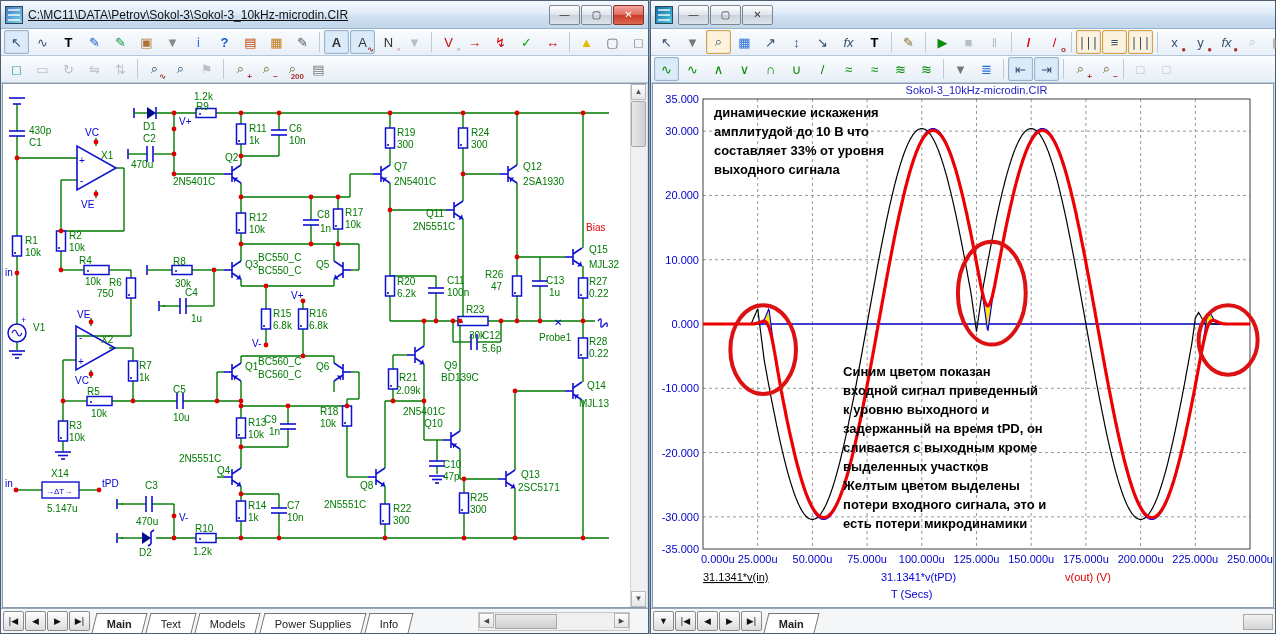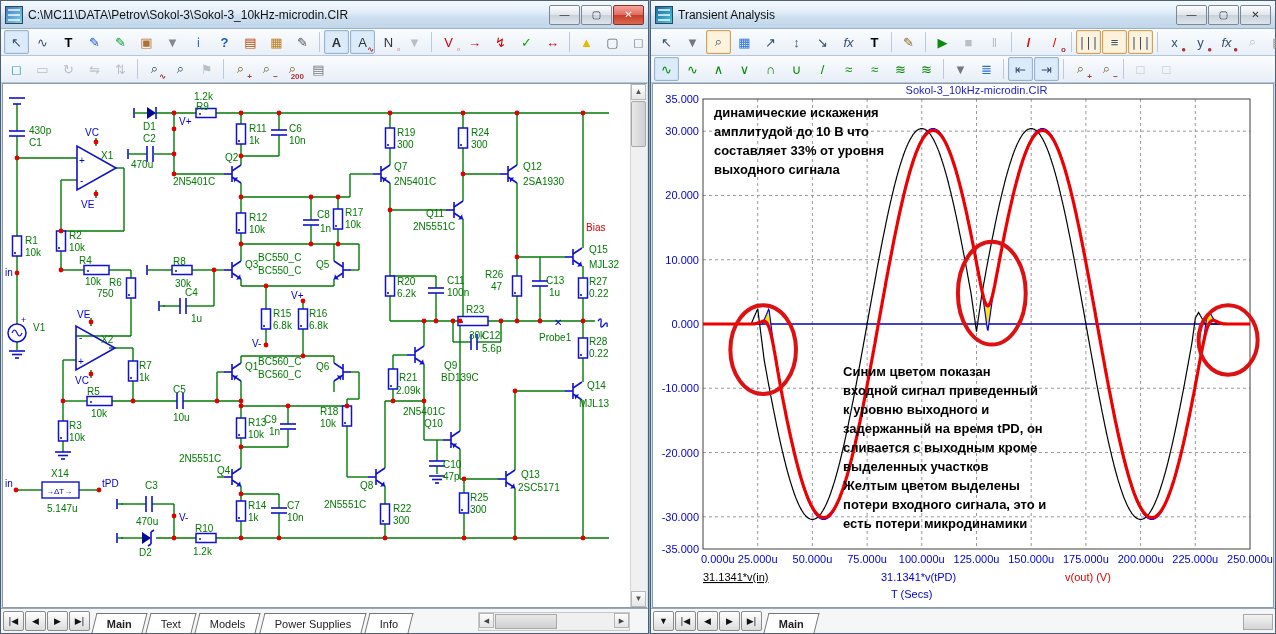--- a/index.html
+++ b/index.html
@@ -8,21 +8,21 @@
        border:1px solid #4c5f73;background:#cfe0f0;box-sizing:border-box;}
   #win-left{left:0;width:649px;}
   #win-right{left:650px;width:626px;}
   .titlebar{height:27px;display:flex;align-items:center;padding:0 4px;gap:5px;
     background:linear-gradient(#f4f9fe 0%,#e3eefa 40%,#cddff0 60%,#c1d6ea 100%);
     border-bottom:1px solid #98b0c8;flex:0 0 auto;}
   .titlebar .wicon{width:16px;height:16px;flex:0 0 auto;border:1px solid #345;
     background:linear-gradient(135deg,#3d7cc8,#7fd0e8);position:relative;}
   .titlebar .wicon:after{content:"";position:absolute;left:2px;top:2px;right:2px;bottom:2px;
     background:repeating-linear-gradient(0deg,#fff 0 2px,transparent 2px 5px);opacity:.7;}
-  .titlebar .ttext{font-size:12px;color:#111;white-space:nowrap;overflow:hidden;flex:1 1 auto;}
+  .titlebar .ttext{font-size:12px;color:#111;white-space:nowrap;overflow:hidden;flex:1 1 auto;text-decoration:underline;}
   .winbtns{display:flex;gap:1px;flex:0 0 auto;}
   .wbtn{width:29px;height:18px;border:1px solid #7d8794;border-radius:2px;
     background:linear-gradient(#fdfdfd,#dfe5ec 50%,#c9d2dc 51%,#dde4ea);
     display:flex;align-items:center;justify-content:center;font-size:10px;color:#333;cursor:default;}
   .wbtn.close-red{background:linear-gradient(#f2a59d,#e06b5d 50%,#c93a28 51%,#d96a52);color:#fff;border-color:#8c2f24;}
   .tbrow{display:flex;align-items:center;padding:2px 3px;gap:1px;
     background:linear-gradient(#fafcfe,#e8eff7);border-bottom:1px solid #b5c6d8;flex:0 0 auto;height:27px;box-sizing:border-box;}
   .tbtn{width:23px;height:22px;border:1px solid transparent;border-radius:2px;display:flex;align-items:center;
     justify-content:center;font-size:13px;color:#35506e;position:relative;background:transparent;cursor:default;flex:0 0 auto;}
   .tbtn.pressed{border-color:#97b3cf;background:#dcebf9;box-shadow:inset 0 0 2px #b8cde2;}
@@ -796,21 +796,20 @@
         <div class="hbtn" style="left:0">◀</div>
         <div class="hthumb"></div>
         <div class="hbtn" style="right:0">▶</div>
       </div>
     </div>
   </div>
 
   <div class="win" id="win-right">
     <div class="titlebar">
       <div class="wicon" style="background:linear-gradient(135deg,#1a6aa8,#49c8d8)"></div>
-      <div class="ttext">Transient Analysis</div>
       <div class="winbtns">
         <div class="wbtn">—</div>
         <div class="wbtn">▢</div>
         <div class="wbtn">✕</div>
       </div>
     </div>
     <div class="tbrow" id="rtb1">
         <div class="tbtn">↖</div>
         <div class="tbtn" style="color: rgb(119, 119, 119);">▼</div>
         <div class="tbtn pressed hl">⌕</div>

